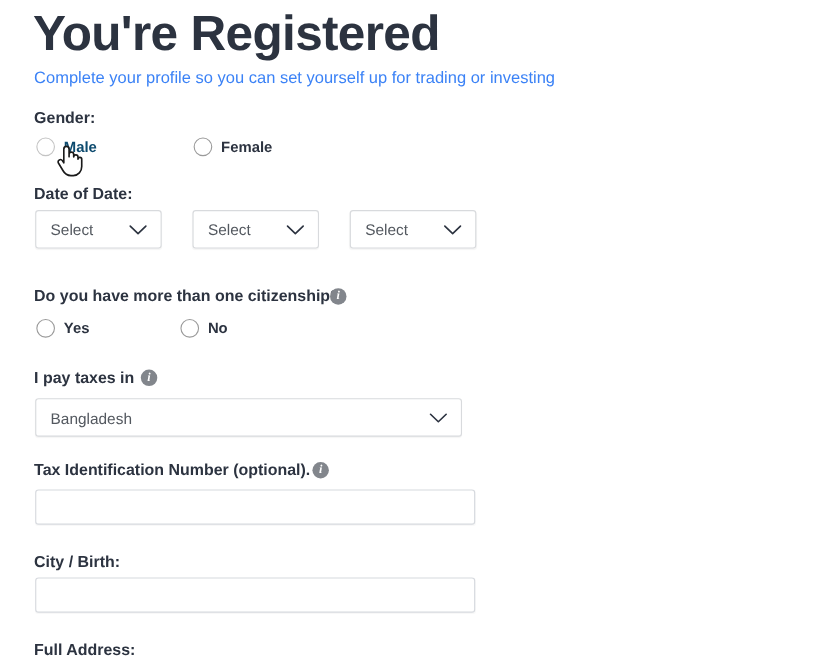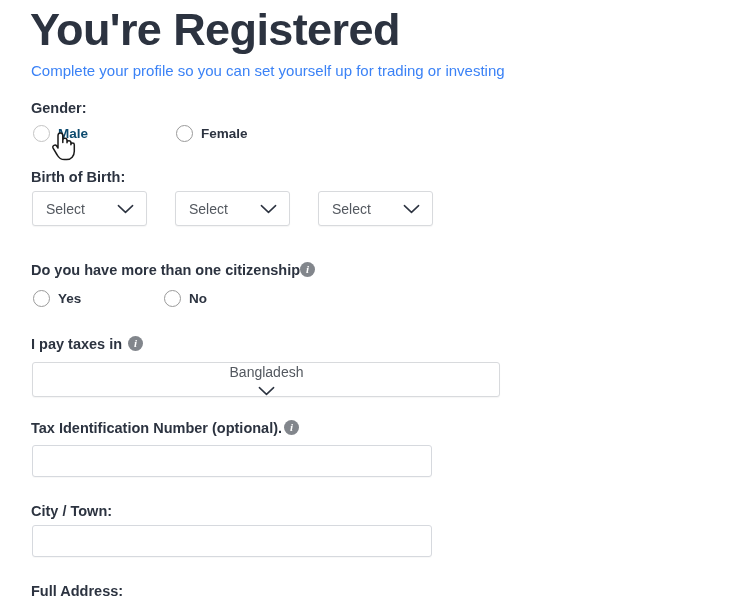--- a/index.html
+++ b/index.html
@@ -163,21 +163,21 @@
     <div class="radio-opt" style="left:33px; top:125px;">
       <span class="radio-circle muted"></span>
       <span class="radio-label muted">Male</span>
     </div>
     <div class="radio-opt" style="left:176px; top:125px;">
       <span class="radio-circle"></span>
       <span class="radio-label">Female</span>
     </div>
   </div>
 
-  <div class="label" style="left:31px; top:168px;">Birth of Birth:</div>
+  <div class="label" style="left:31px; top:168px;">Date of Date:</div>
 
   <div class="select" style="left:32px; top:191px; width:115px; height:35px;">
     <span class="select-value">Select</span>
     <span class="chev">
       <svg width="17" height="10" viewBox="0 0 17 10" fill="none">
         <path d="M1.4 1.6 L8.5 8.4 L15.6 1.6" stroke="#2c3340" stroke-width="1.5" stroke-linecap="round" stroke-linejoin="round" fill="none"></path>
       </svg>
     </span>
   </div>
 
@@ -209,35 +209,35 @@
     </div>
     <div class="radio-opt" style="left:164px; top:290px;">
       <span class="radio-circle"></span>
       <span class="radio-label">No</span>
     </div>
   </div>
 
   <div class="label" style="left:31px; top:335px;">I pay taxes in</div>
   <div class="info-icon" style="left:128px; top:336px;">i</div>
 
-  <div class="select" style="left:32px; top:362px; width:468px; height:35px;flex-direction:column;">
+  <div class="select" style="left:32px; top:362px; width:388px; height:35px;">
     <span class="select-value">Bangladesh</span>
     <span class="chev">
       <svg width="17" height="10" viewBox="0 0 17 10" fill="none">
         <path d="M1.4 1.6 L8.5 8.4 L15.6 1.6" stroke="#2c3340" stroke-width="1.5" stroke-linecap="round" stroke-linejoin="round" fill="none"></path>
       </svg>
     </span>
   </div>
 
   <div class="label" style="left:31px; top:419px;">Tax Identification Number (optional).</div>
   <div class="info-icon" style="left:284px; top:420px;">i</div>
 
   <input class="text-input" type="text" style="left: 32px; top: 445px; width: 400px; height: 32px; padding: 0px 10px; font-family: &quot;Liberation Sans&quot;, sans-serif; font-size: 14px; color: rgb(60, 67, 78); outline: none;" placeholder="">
 
-  <div class="label" style="left:31px; top:502px;">City / Town:</div>
+  <div class="label" style="left:31px; top:502px;">City / Birth:</div>
 
   <input class="text-input" type="text" style="left: 32px; top: 525px; width: 400px; height: 32px; padding: 0px 10px; font-family: &quot;Liberation Sans&quot;, sans-serif; font-size: 14px; color: rgb(60, 67, 78); outline: none;" placeholder="">
 
   <div class="label" style="left:31px; top:582px;">Full Address:</div>
 
   <div class="cursor">
     <svg width="26" height="30" viewBox="0 0 26 30" fill="none">
       <path d="M8.0 14.0 L8.0 4.6 C8.0 3.1 9.1 2.0 10.4 2.0 C11.7 2.0 12.8 3.1 12.8 4.6
                L12.8 11.6 L12.8 9.4 C12.8 8.2 13.8 7.3 14.9 7.3 C16.0 7.3 17.0 8.2 17.0 9.4
                L17.0 11.7 C17.0 10.6 17.9 9.8 18.9 9.8 C20.0 9.8 20.9 10.6 20.9 11.7

